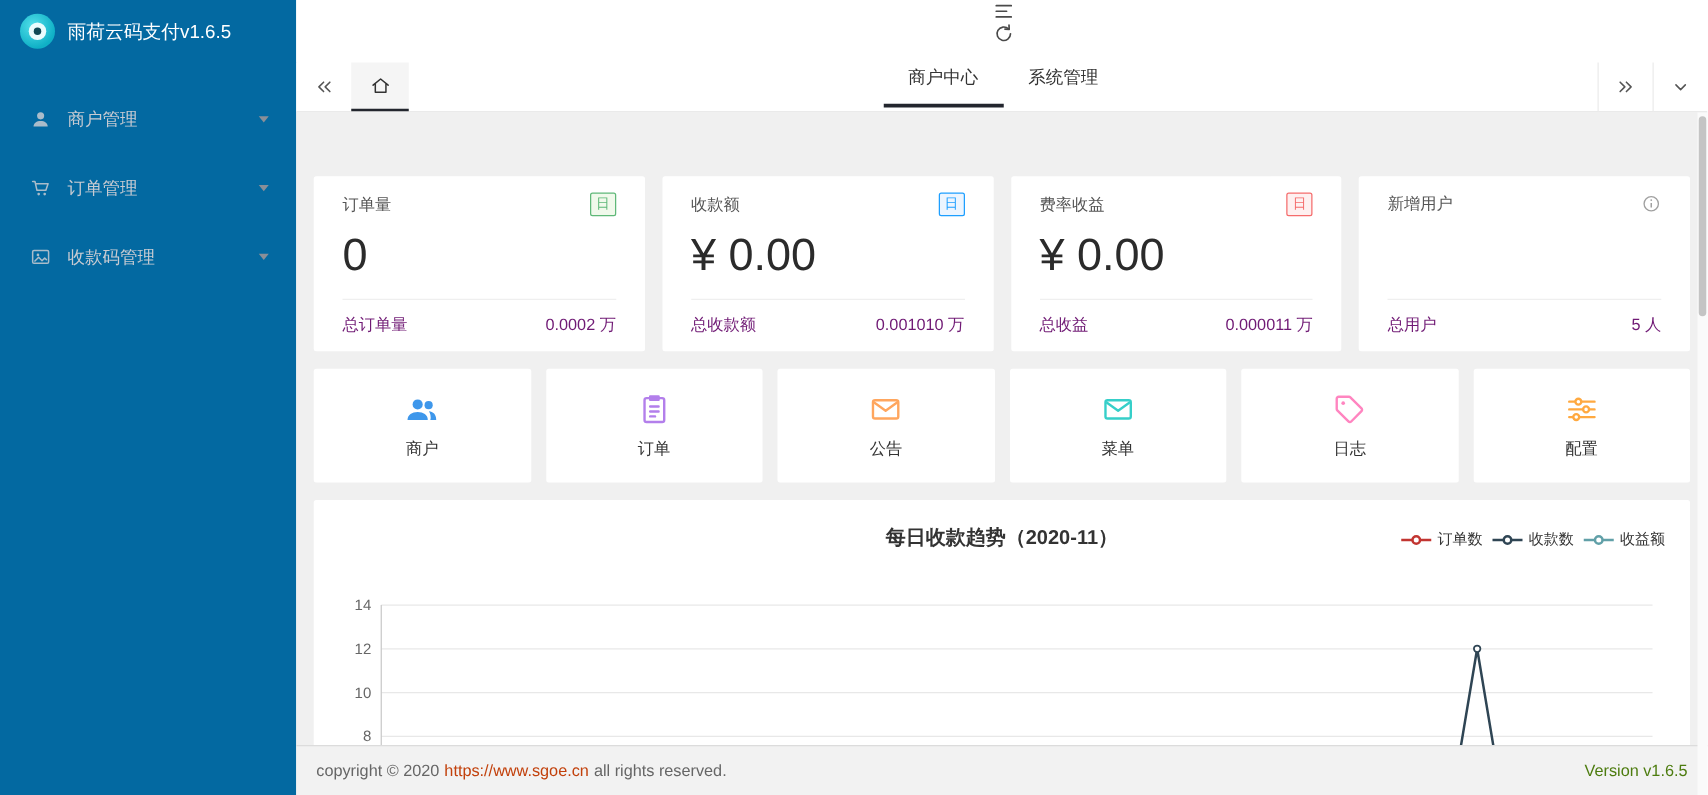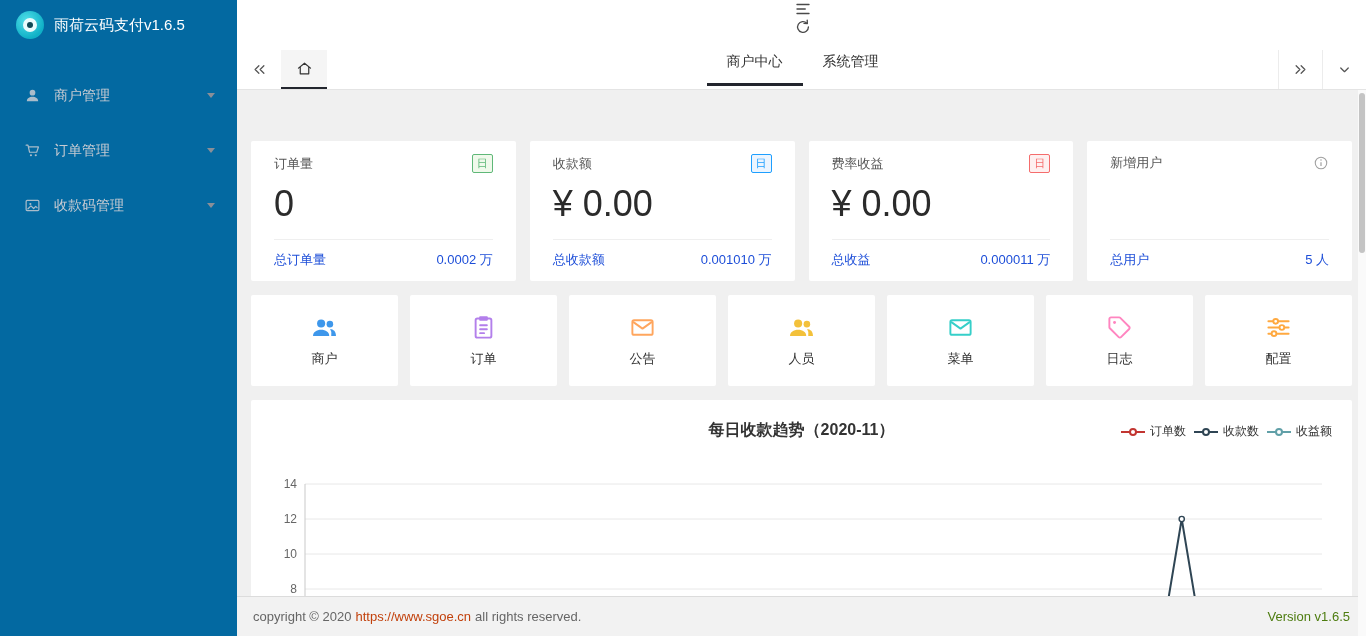--- a/index.html
+++ b/index.html
@@ -60,21 +60,21 @@
 
   .stat-row { display:flex; gap:14px; }
   .stat-card { flex:1; background:#fff; height:140px; padding:13px 23px 0; display:flex; flex-direction:column; border-radius:2px;margin-top:37px; }
   .stat-head { display:flex; justify-content:space-between; align-items:center; font-size:13px; color:#555; }
   .badge { font-size:11px; line-height:1; padding:3px 4px; border:1px solid; border-radius:2px; }
   .info-icon { width:16px; height:16px; color:#a0a0a0; display:inline-flex; }
   .info-icon svg { width:16px; height:16px; }
   .stat-value { margin-top:10px; font-size:36px; color:#2b2b2b; }
   .stat-value .u { font-size:20px; margin-left:6px; }
   .stat-foot { margin-top:auto; border-top:1px solid #efefef; display:flex; justify-content:space-between;
-    padding:11px 0 12px; font-size:13px; color:#1d4ed8; }
+    padding:11px 0 12px; font-size:13px; color:#701a75; }
 
   .shortcut-row { display:flex; gap:12px; margin-top:14px; }
   .shortcut-card { flex:1; background:#fff; height:91px; display:flex; flex-direction:column;
     align-items:center; justify-content:center; gap:9px; cursor:pointer; border-radius:2px; }
   .sc-icon { display:inline-flex; }
   .sc-icon svg { width:27px; height:27px; }
   .shortcut-label { font-size:13px; color:#333; }
 
   .chart-card { background:#fff; margin-top:14px; height:430px; padding:20px; border-radius:2px; }
   .chart-head { position:relative; text-align:center; height:22px; margin-bottom:20px; }
@@ -295,31 +295,20 @@
             <span class="shortcut-label">订单</span>
           </div>
           <div class="shortcut-card">
             <span class="sc-icon" style="color:#ffa65e">
               <svg viewBox="0 0 24 24" fill="none" stroke="currentColor" stroke-width="1.7" stroke-linejoin="round">
                 <rect x="3" y="5.5" width="18" height="13" rx="1.5"></rect>
                 <path d="M3.6 7l8.4 6 8.4-6"></path>
               </svg>
             </span>
             <span class="shortcut-label">公告</span>
-          </div>
-          <div class="shortcut-card">
-            <span class="sc-icon" style="color:#f3c13a">
-              <svg viewBox="0 0 24 24" fill="currentColor">
-                <circle cx="9" cy="8.5" r="3.6"></circle>
-                <path d="M1.8 19.5c0-3.6 3.2-5.6 7.2-5.6s7.2 2 7.2 5.6z"></path>
-                <circle cx="16.8" cy="9" r="2.9"></circle>
-                <path d="M17 13.4c2.9.3 5.2 2.1 5.2 6.1h-4.2a7.6 7.6 0 0 0-1-6.1z"></path>
-              </svg>
-            </span>
-            <span class="shortcut-label">人员</span>
           </div>
           <div class="shortcut-card">
             <span class="sc-icon" style="color:#36cfc9">
               <svg viewBox="0 0 24 24" fill="none" stroke="currentColor" stroke-width="1.7" stroke-linejoin="round">
                 <rect x="3" y="5.5" width="18" height="13" rx="1.5"></rect>
                 <path d="M3.6 7l8.4 6 8.4-6"></path>
               </svg>
             </span>
             <span class="shortcut-label">菜单</span>
           </div>

